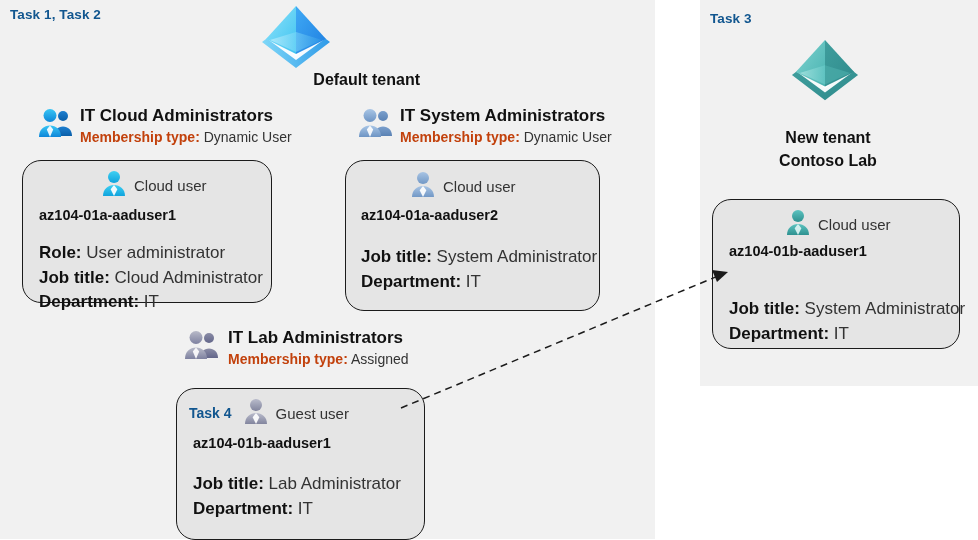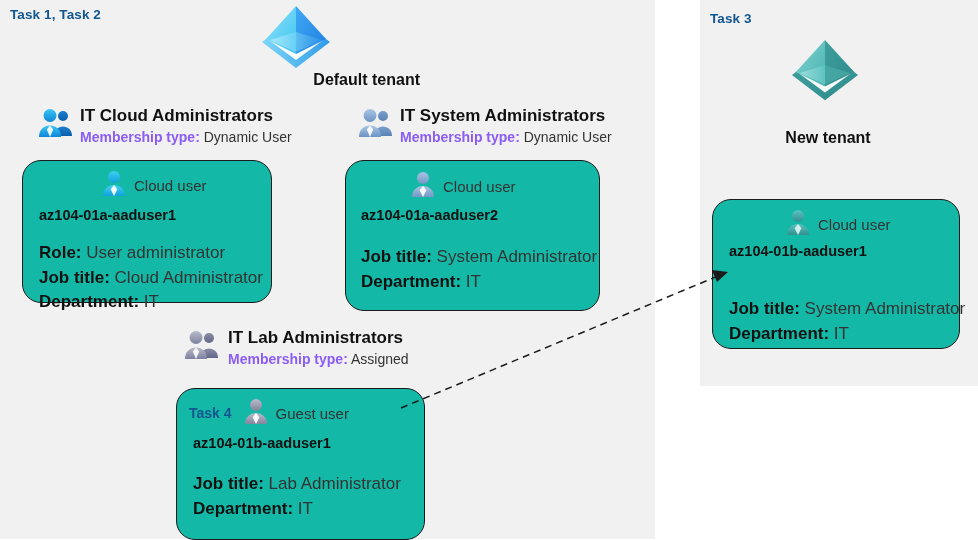--- a/index.html
+++ b/index.html
@@ -35,33 +35,33 @@
   .tenant-icon{position:absolute;}
   #tenant1-icon{left:256px;top:2px;}
   #tenant2-icon{left:786px;top:36px;}
 
   
   .group{position:absolute;}
   .group .g-icon{position:absolute;left:0;top:4px;}
   .group .g-text{position:absolute;left:42px;top:0;white-space:nowrap;}
   .g-name{font-size:17px;font-weight:bold;color:#111;line-height:1.42;}
   .g-mem{font-size:14px;line-height:1.42;color:#333;}
-  .g-mem b{color:#8b5cf6;font-weight:bold;}
+  .g-mem b{color:#c2410c;font-weight:bold;}
 
   #group1{left:38px;top:104px;}
   #group2{left:358px;top:104px;}
   #group3{left:184px;top:326px;}
   #group3 .g-text{left:44px;}
 
   
   .card{
     position:absolute;
     border:1.6px solid #1b1b1b;
     border-radius:19px;
-    background:#14b8a6;
+    background:#e5e5e5;
     box-sizing:border-box;
   }
   #card1{left:22px;top:160px;width:250px;height:143px;}
   #card2{left:345px;top:160px;width:255px;height:151px;}
   #card3{left:712px;top:199px;width:248px;height:150px;}
   #card4{left:176px;top:388px;width:249px;height:152px;}
 
   .card-head{position:absolute;display:flex;align-items:center;gap:7px;}
   #card1 .card-head{left:78px;top:9px;}
   #card2 .card-head{left:64px;top:10px;}
@@ -151,20 +151,21 @@
     <polygon points="40,66 6,40 14,34 40,54 66,34 74,40" fill="url(#t2b)"></polygon>
     <polygon points="40,58 10,36 40,50 70,36" fill="#ffffff" opacity="0.95"></polygon>
     <polygon points="40,4 10,37 40,52" fill="url(#t2a)"></polygon>
     <polygon points="40,4 70,37 40,52" fill="url(#t2b)"></polygon>
     <polygon points="40,30 14,38 40,50" fill="url(#t2c)" opacity="0.8"></polygon>
     <polygon points="40,30 66,38 40,50" fill="#4fb0ae" opacity="0.6"></polygon>
   </svg>
 </div>
 <div class="tenant-title" id="tenant2-title">
   <div>New  tenant</div>
+  <div>Contoso Lab</div>
 </div>
 
 <div class="group" id="group1">
   <span class="g-icon">
     <svg width="36" height="30" viewBox="0 0 36 30">
       <defs>
         <linearGradient id="g1a" x1="0" y1="0" x2="0" y2="1">
           <stop offset="0" stop-color="#39c6f5"></stop>
             <stop offset="1" stop-color="#0d86d8"></stop>
         </linearGradient>

